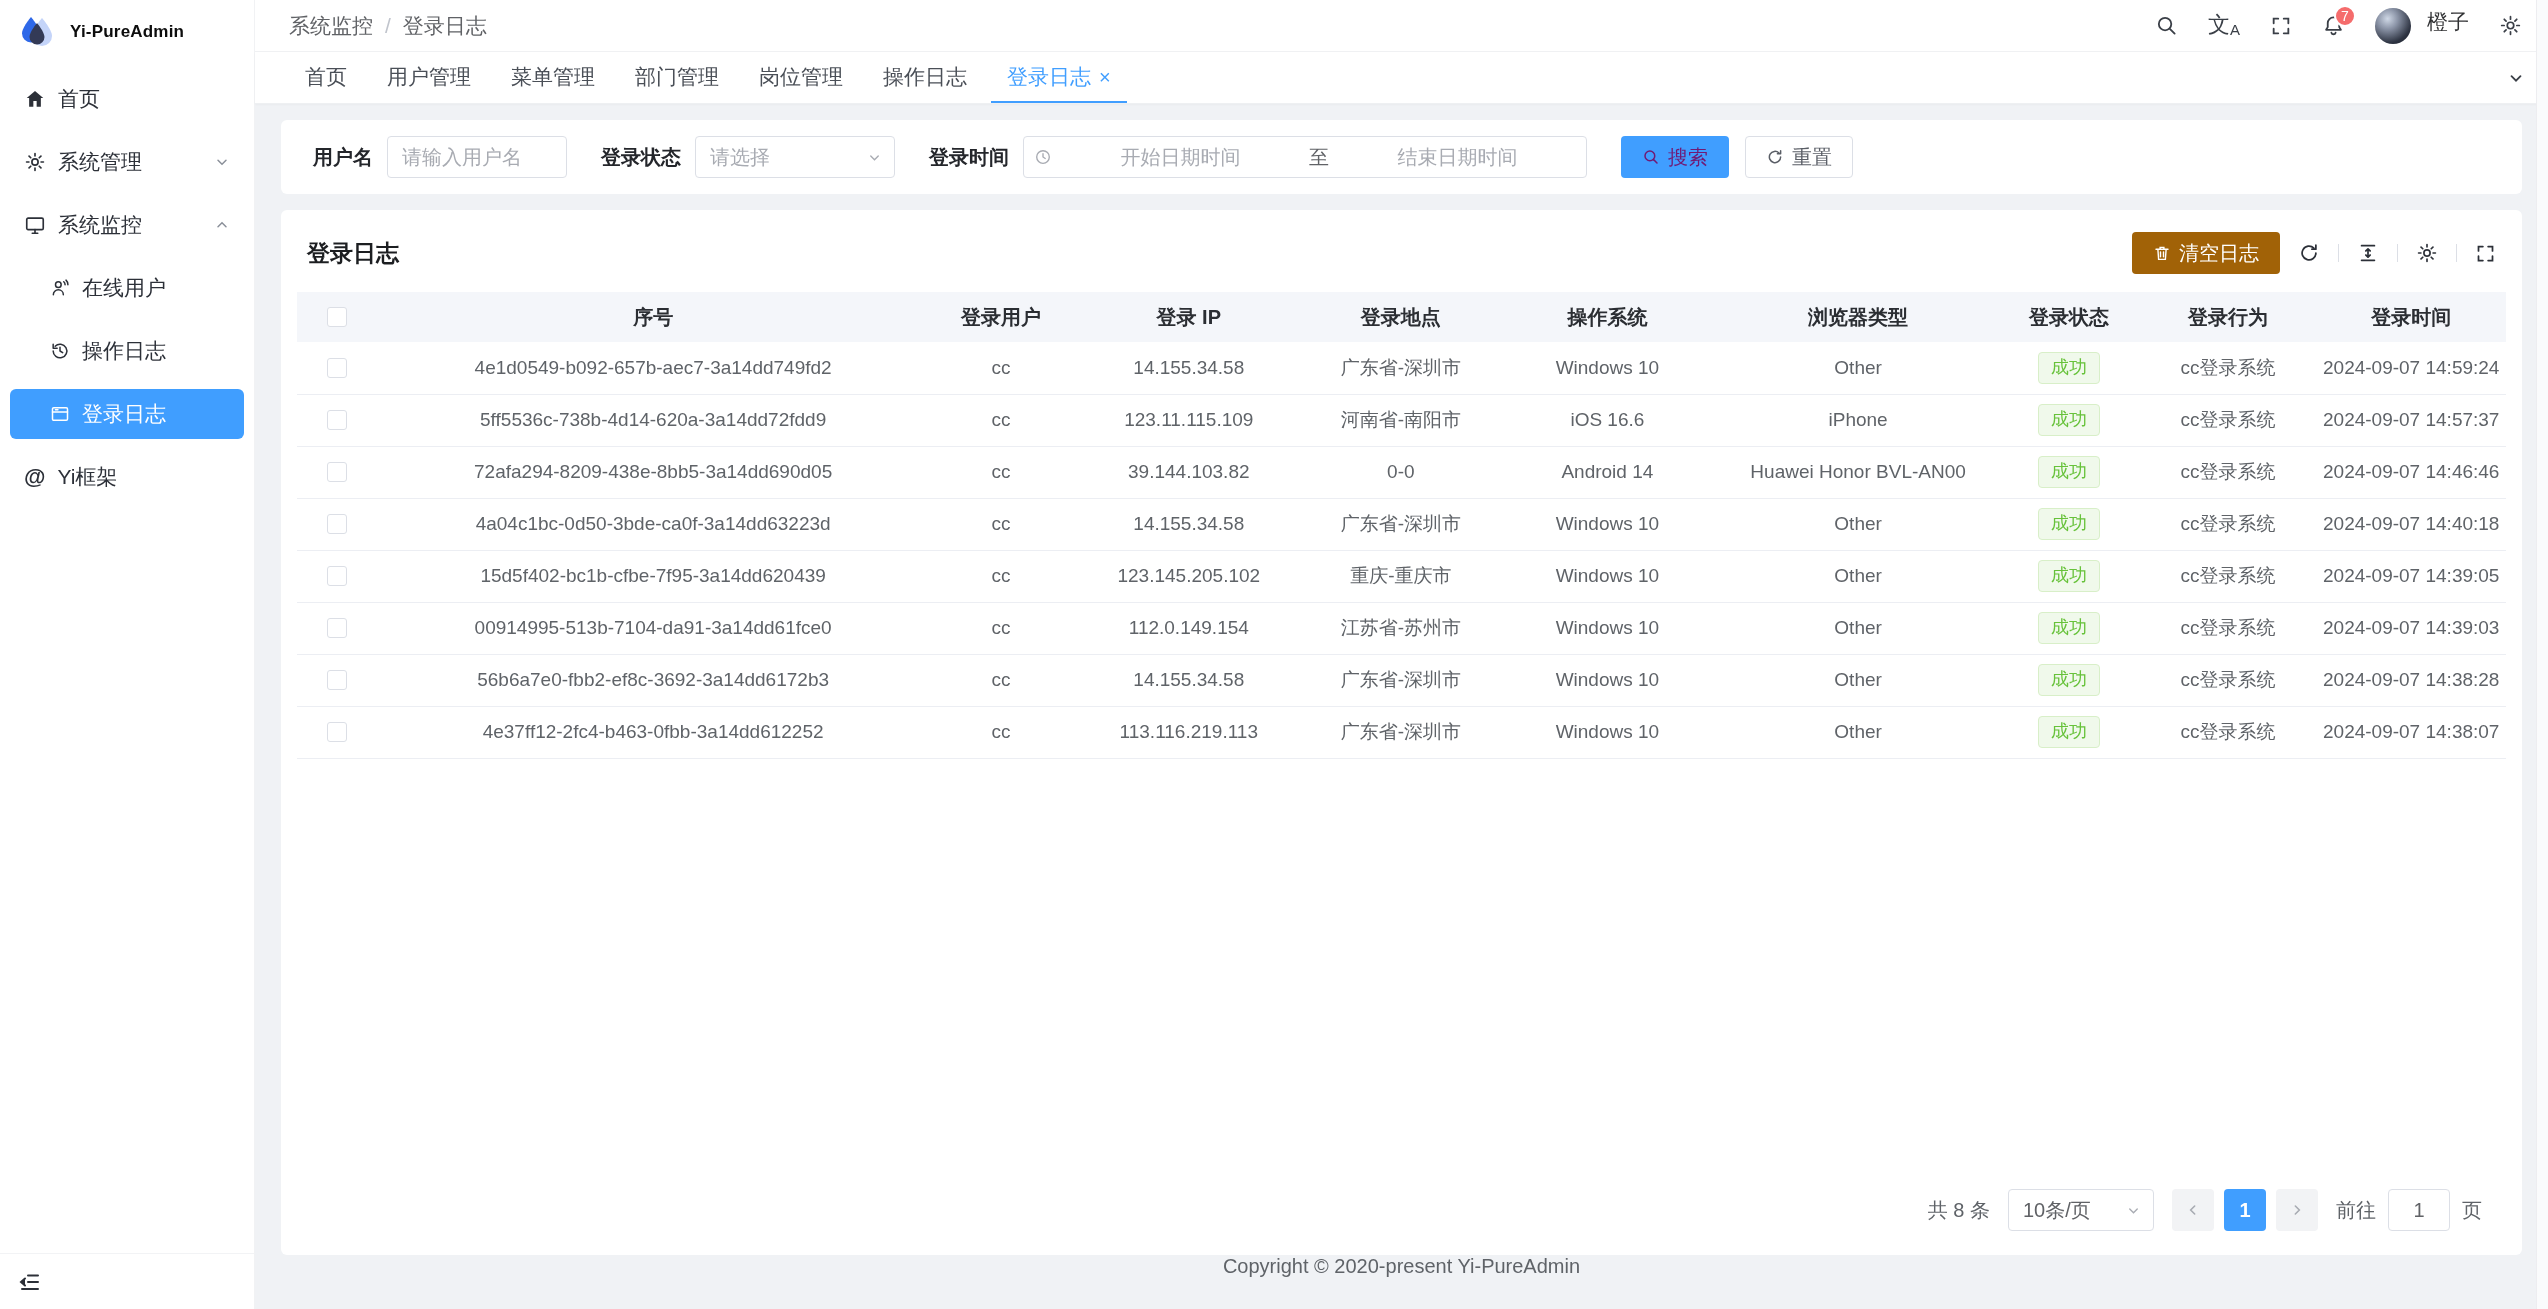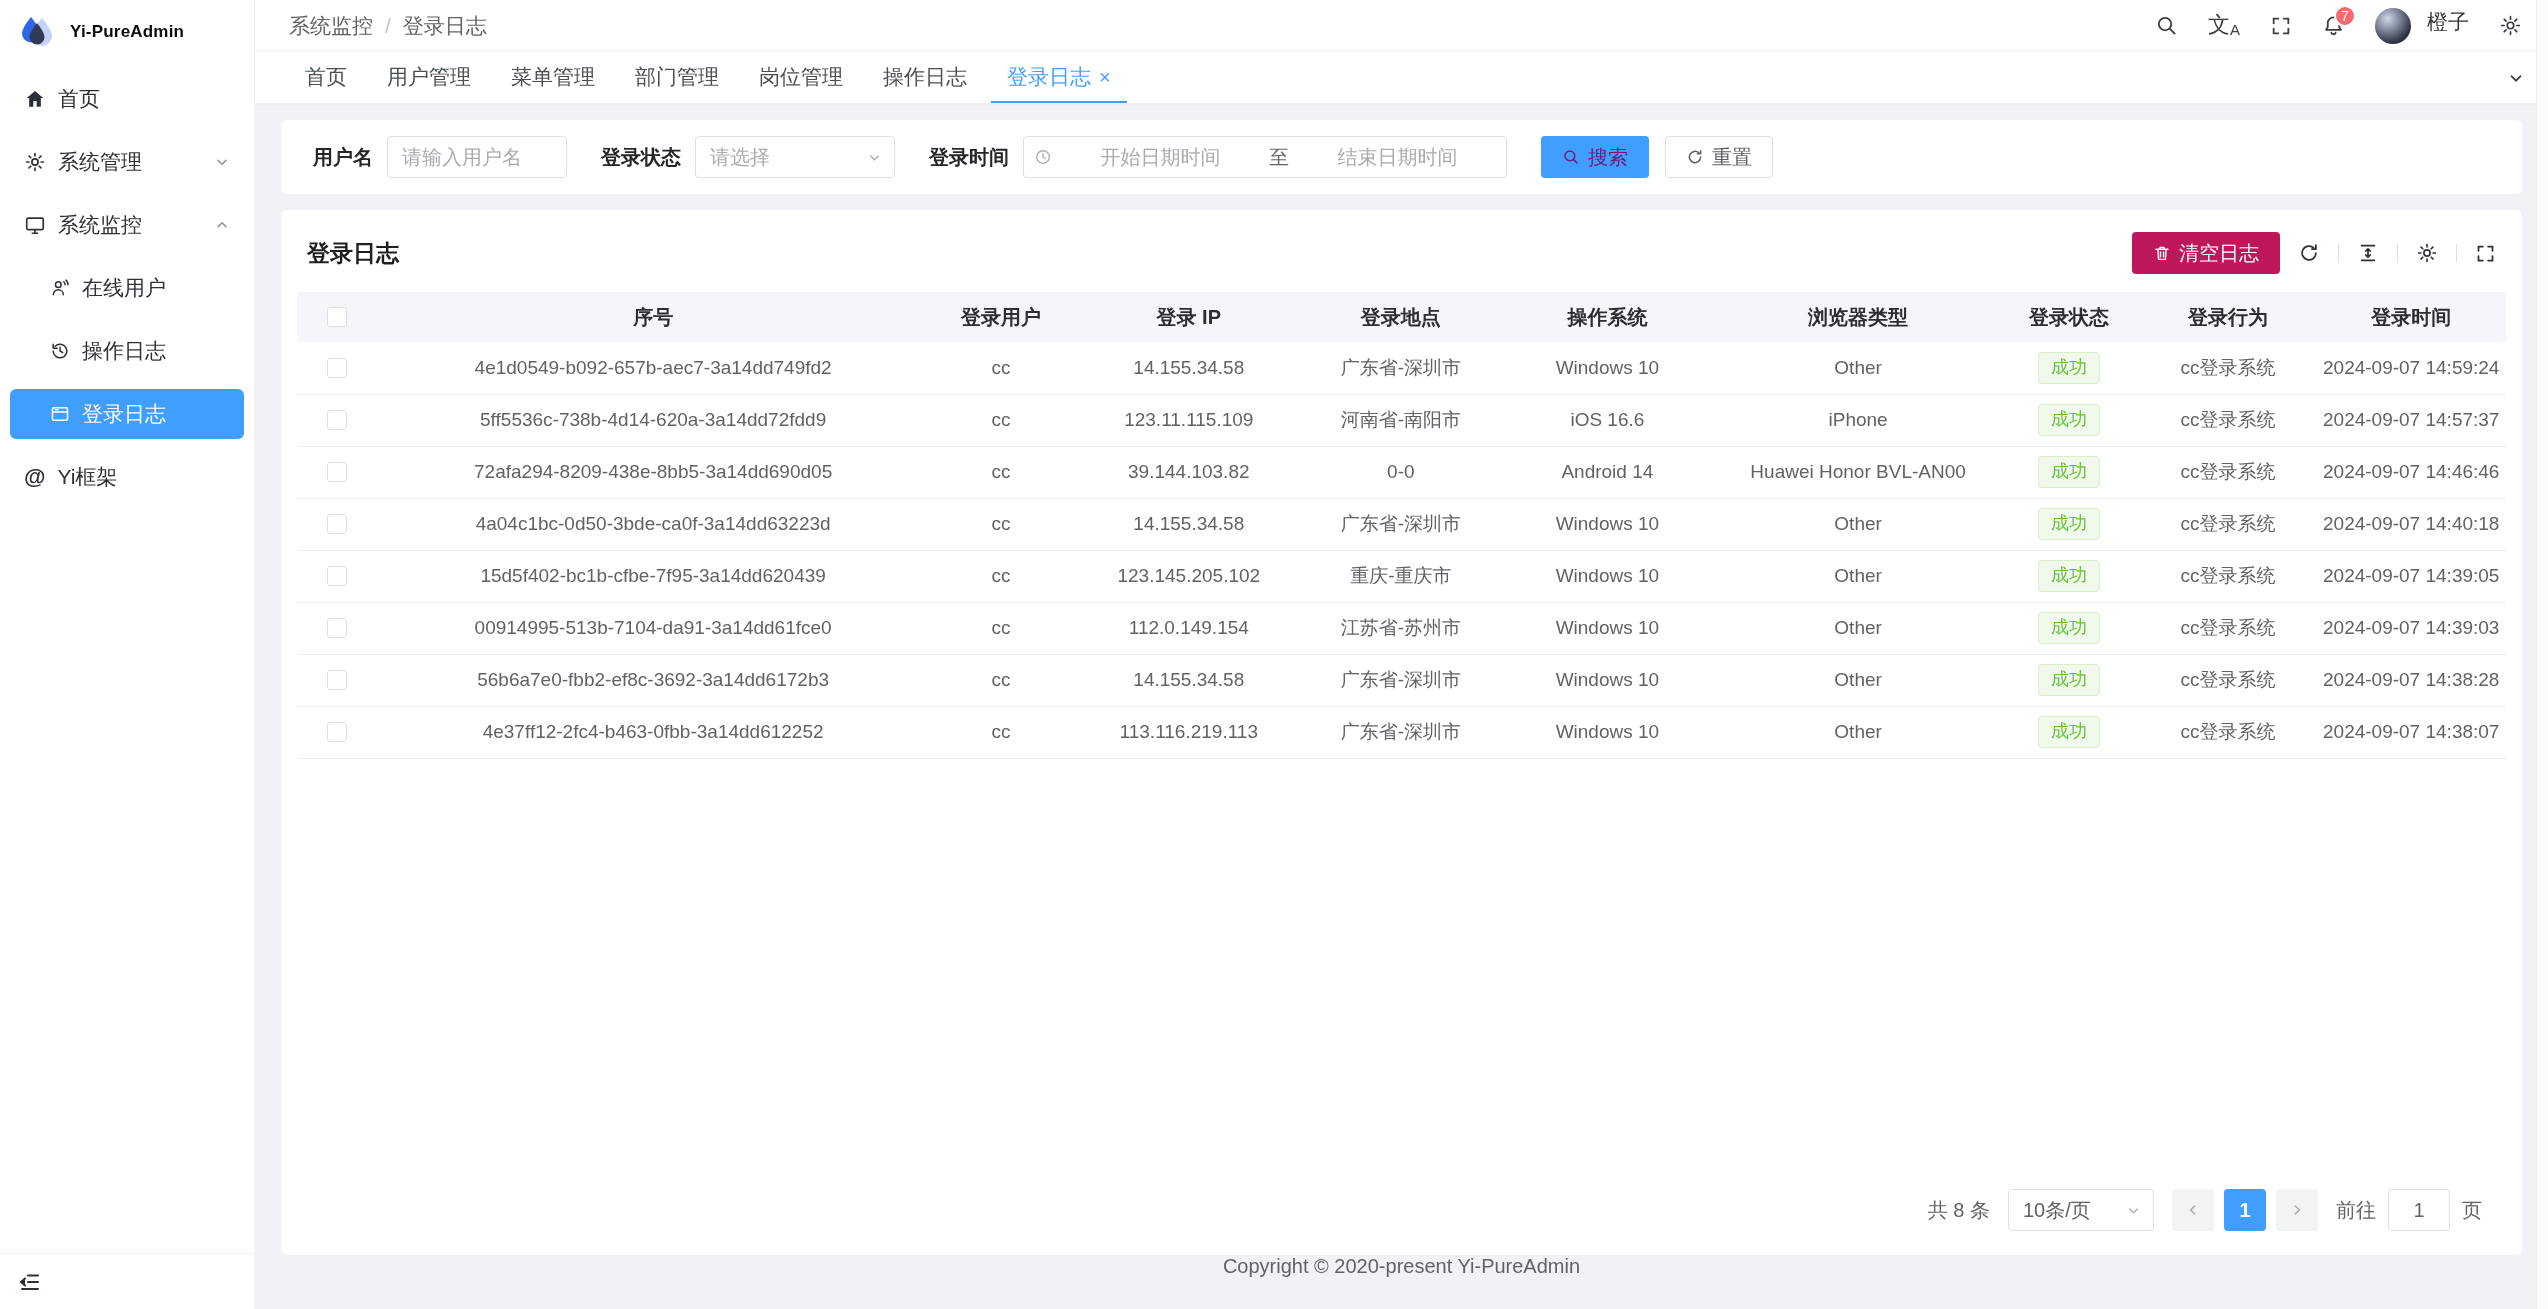--- a/index.html
+++ b/index.html
@@ -86,32 +86,32 @@
   .form-group { display: flex; align-items: center; margin-right: 34px; }
   .form-label { font-weight: bold; font-size: 20px; color: #24262b; margin-right: 14px; white-space: nowrap; }
   .input, .select, .date-range {
     height: 42px; border: 1px solid #dcdfe6; border-radius: 4px; background: #fff;
     display: flex; align-items: center; font-size: 20px; color: #606266;
   }
   .placeholder { color: #a8abb2; }
   .input { width: 180px; padding: 16px 14px; }
   .select { width: 200px; padding: 0 12px 0 14px; justify-content: space-between; cursor: pointer; }
   .select .chev { color: #a8abb2; display: flex; }
-  .date-range { width: 484px; padding: 0 10px; gap: 10px; }
+  .date-range { width: 564px; padding: 0 10px; gap: 10px; }
   .date-range .dr-start, .date-range .dr-end { flex: 1; text-align: center; }
   .date-range .dr-sep { color: #606266; }
   .date-range .clock { color: #a8abb2; display: flex; }
   .btn {
     height: 42px; border-radius: 4px; display: inline-flex; align-items: center;
     gap: 8px; padding: 0 20px; font-size: 20px; cursor: pointer; border: 1px solid transparent;
     white-space: nowrap;
   }
   .btn-primary { background: #409eff; color: #701a75; }
   .btn-plain { background: #fff; color: #5a5e66; border-color: #dcdfe6; }
-  .btn-danger { background: #be185d; color: #fff; }
+  .btn-danger { background: #a16207; color: #fff; }
   .btn .b-icon { display: flex; }
   .btn + .btn { margin-left: 16px; }
 
   .table-card {
     margin: 16px 26px 0 26px; background: #fff; border-radius: 6px;
     flex: 1; display: flex; flex-direction: column; min-height: 0; padding: 22px 16px 20px 16px;
   }
   .card-head { display: flex; align-items: center; padding: 0 10px 18px 10px; }
   .card-title { font-size: 23px; font-weight: bold; color: #1c1e21; }
   .card-tools { margin-left: auto; display: flex; align-items: center; gap: 18px; color: #2c3038; }

